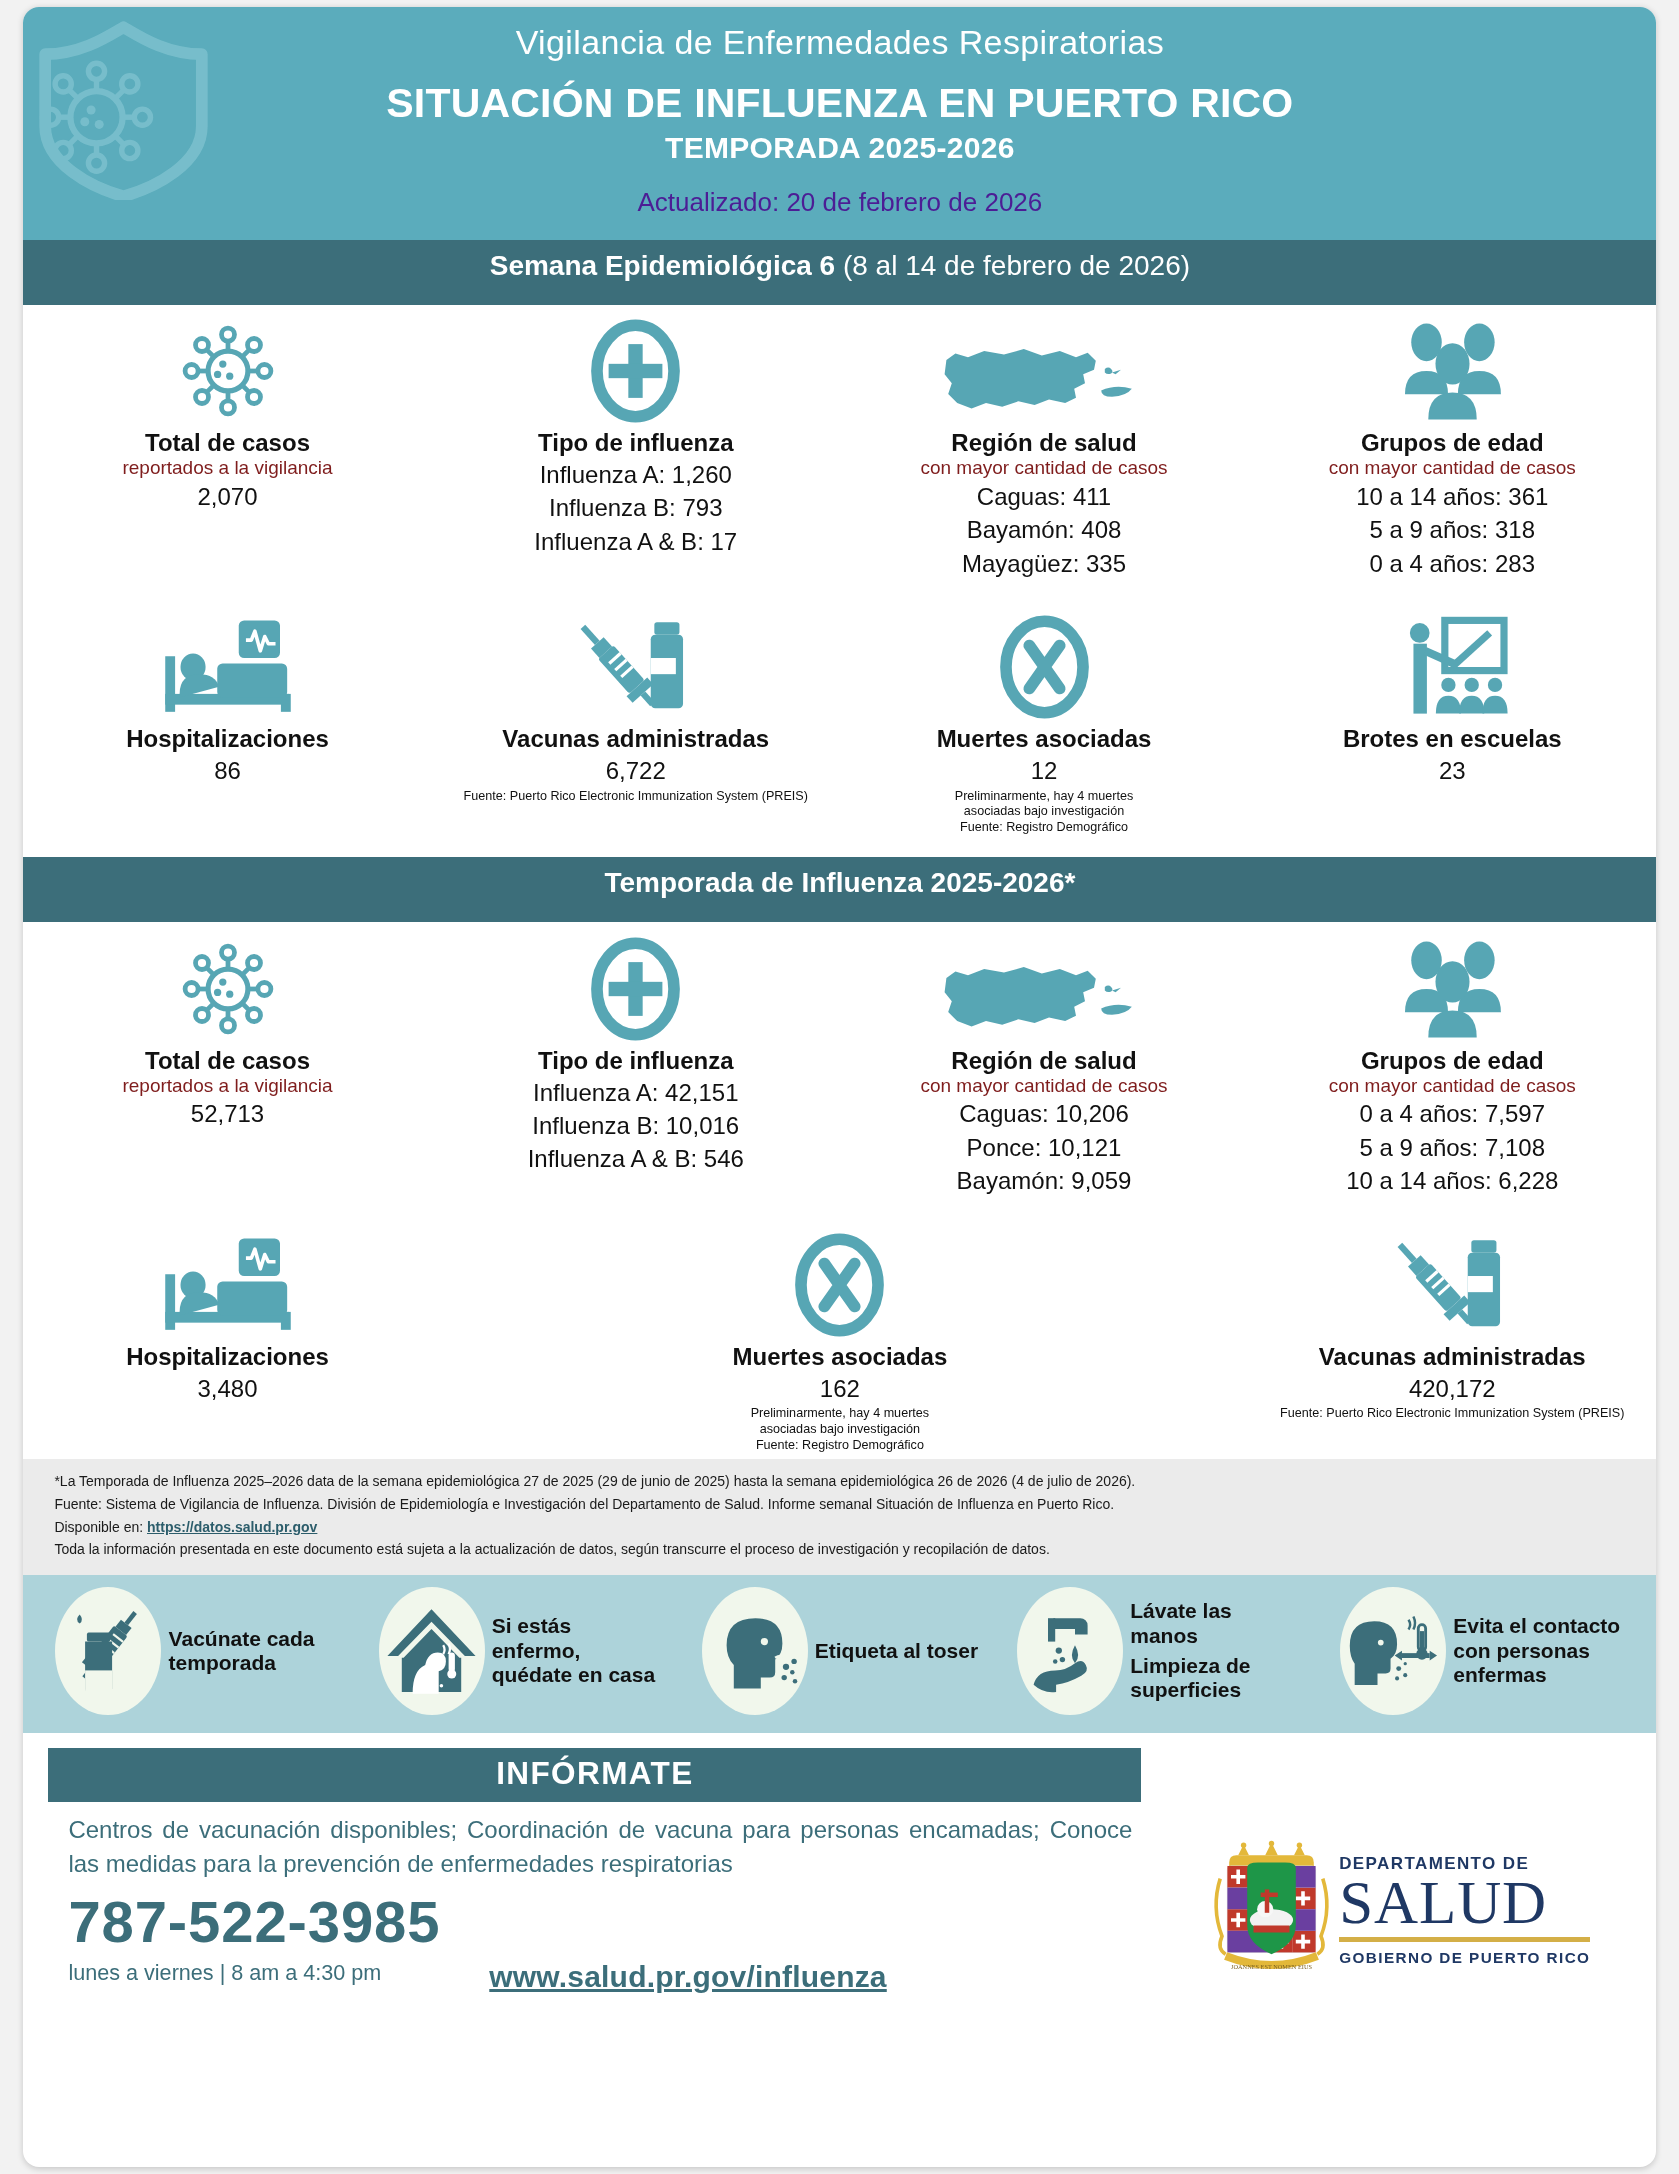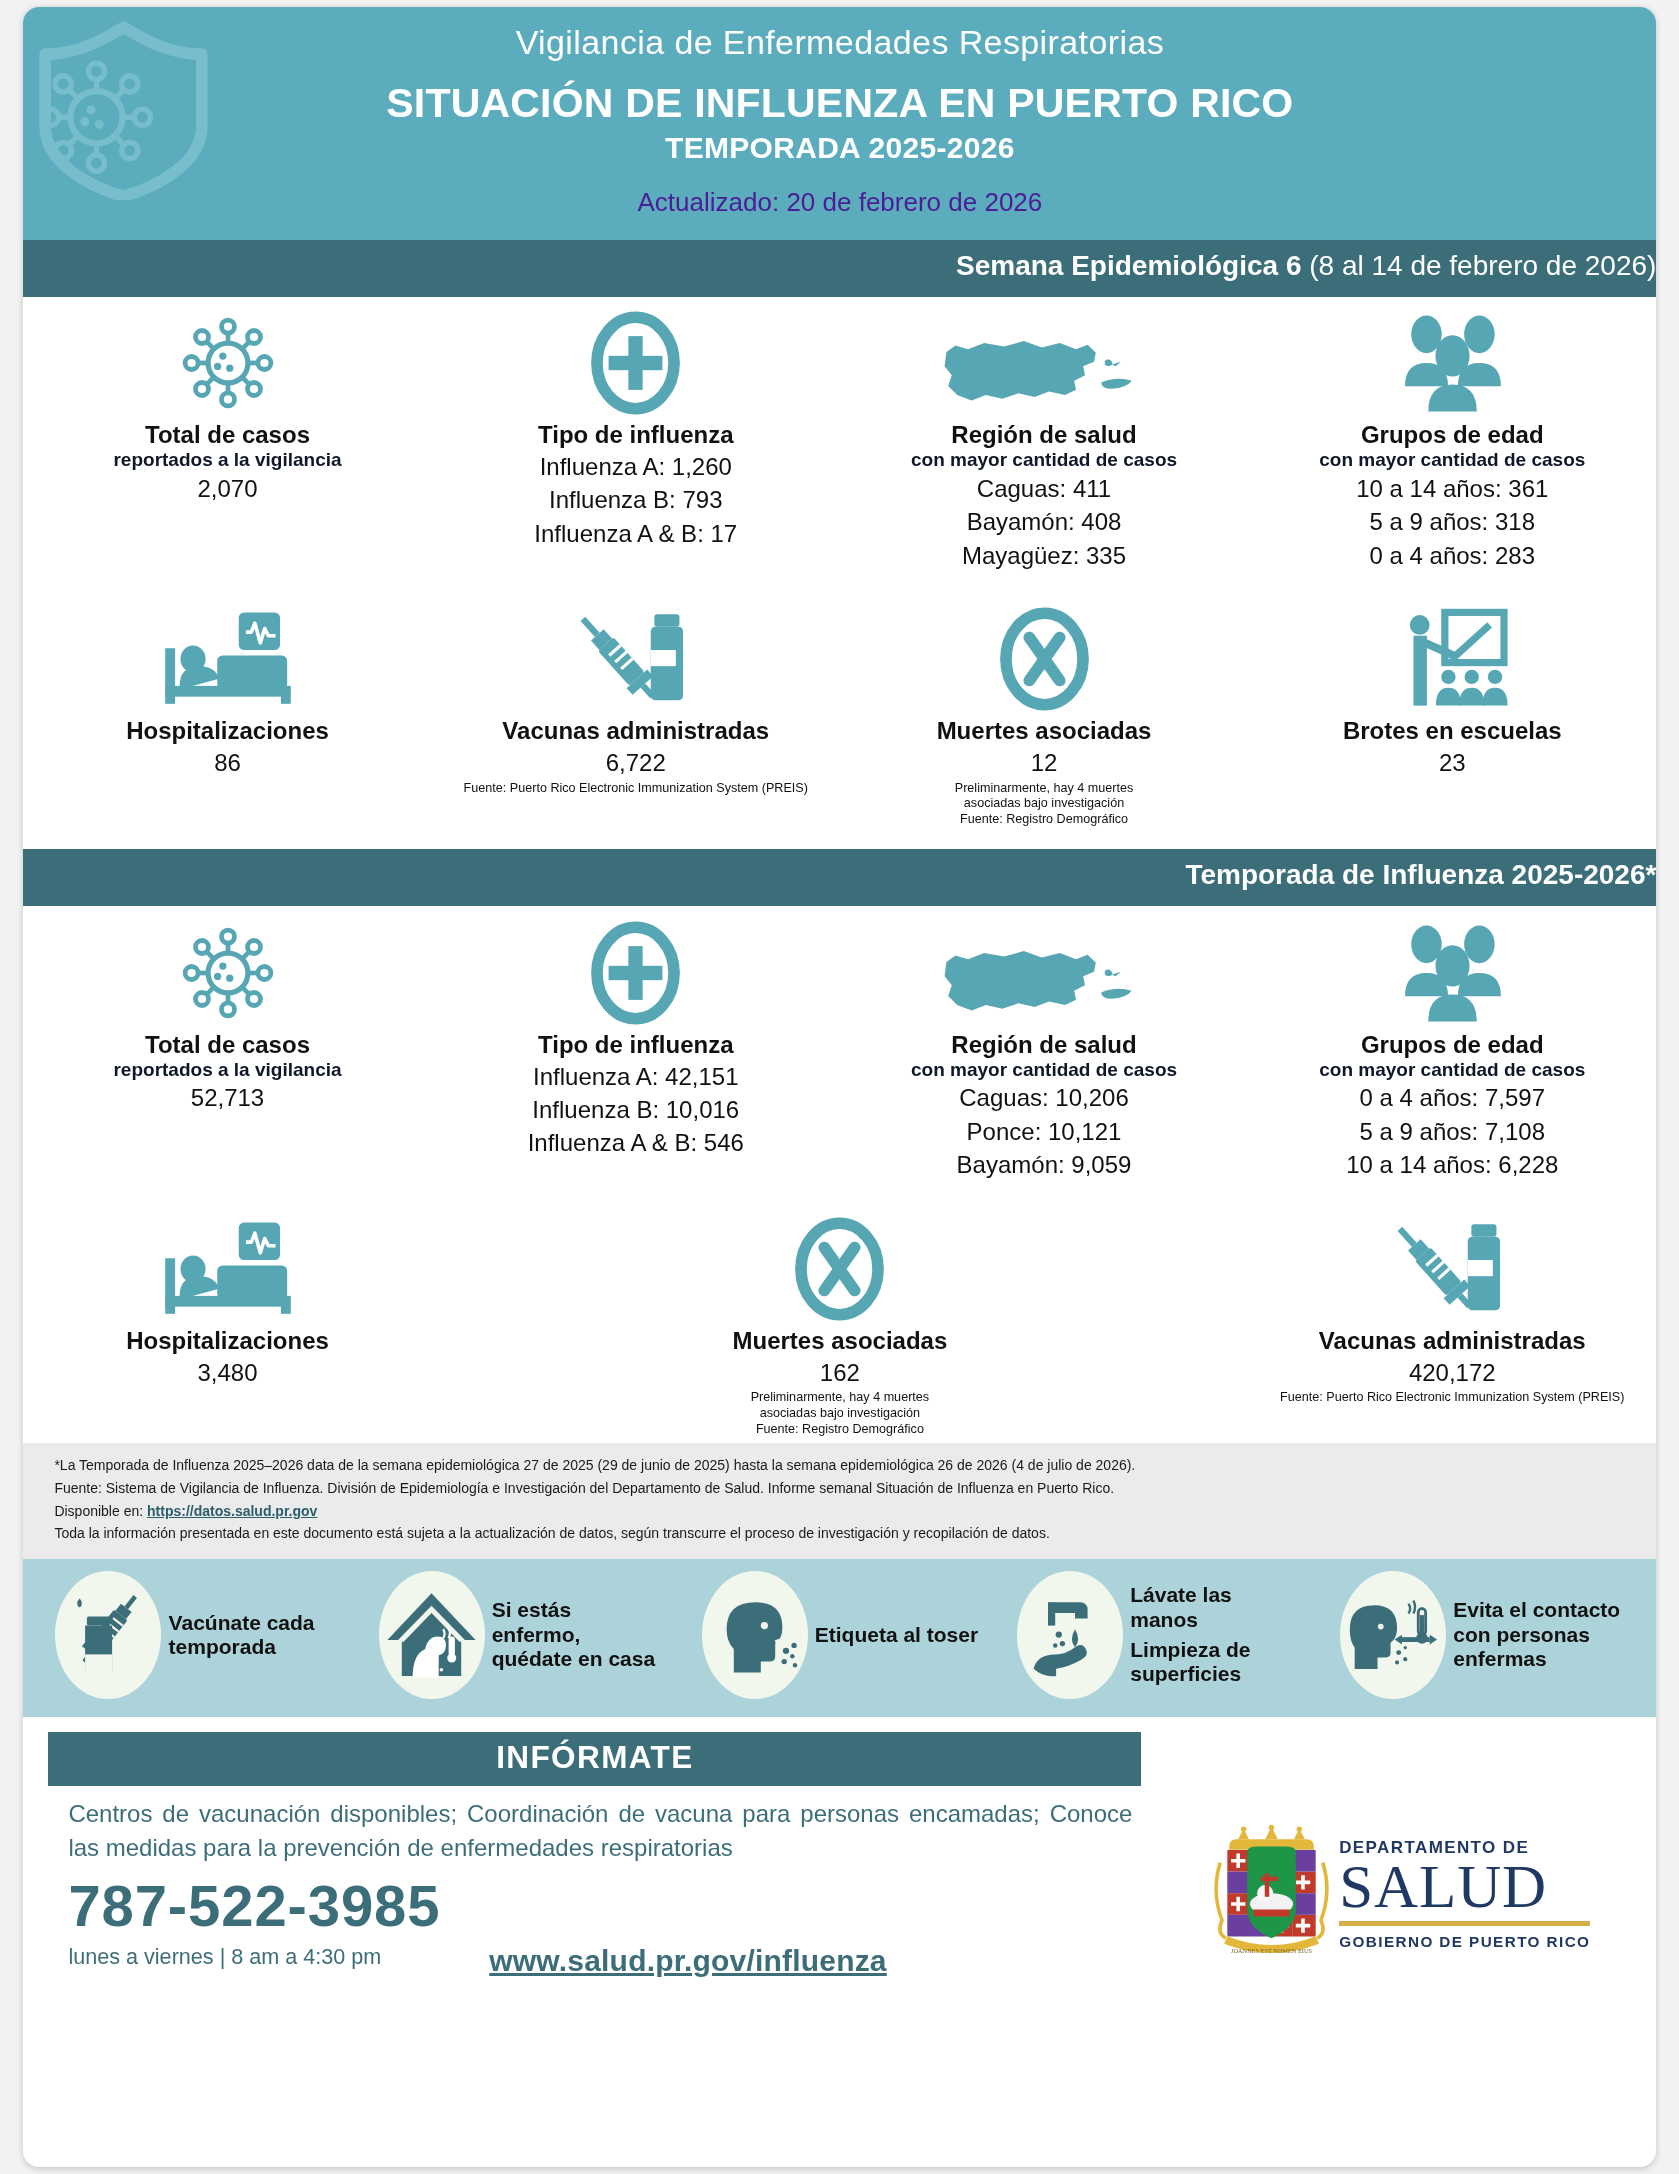--- a/index.html
+++ b/index.html
@@ -58,22 +58,22 @@
   }
   .h-updated {
     color: #4c1d95;
     font-size: 26px;
     font-weight: 400;
     margin-top: 21.6px;
   }
   .band {
     background: #3C6E7A;
     color: #ffffff;
-    text-align: right;
-    padding: 10px 0 15px;
+    text-align: center;
+    padding: 10px 0 23px;
     font-size: 28px;
   }
   .band b { font-weight: 800; }
   .band .light { font-weight: 400; }
 
   
   .section { background: #ffffff; }
   .row4 {
     display: grid;
     grid-template-columns: repeat(4, 1fr);
@@ -90,22 +90,22 @@
   }
   .c-title {
     font-size: 24px;
     font-weight: 800;
     color: #111111;
     margin-top: 7.2px;
     line-height: 1.12;
   }
   .c-sub {
     font-size: 19px;
-    font-weight: 700;
-    color: #0f172a;
+    font-weight: 400;
+    color: #7f1d1d;
     line-height: 1.15;
   }
   .c-val {
     font-size: 24px;
     font-weight: 400;
     color: #111111;
     line-height: 1.28;
     margin-top: 2.7px;
   }
   .c-note {

